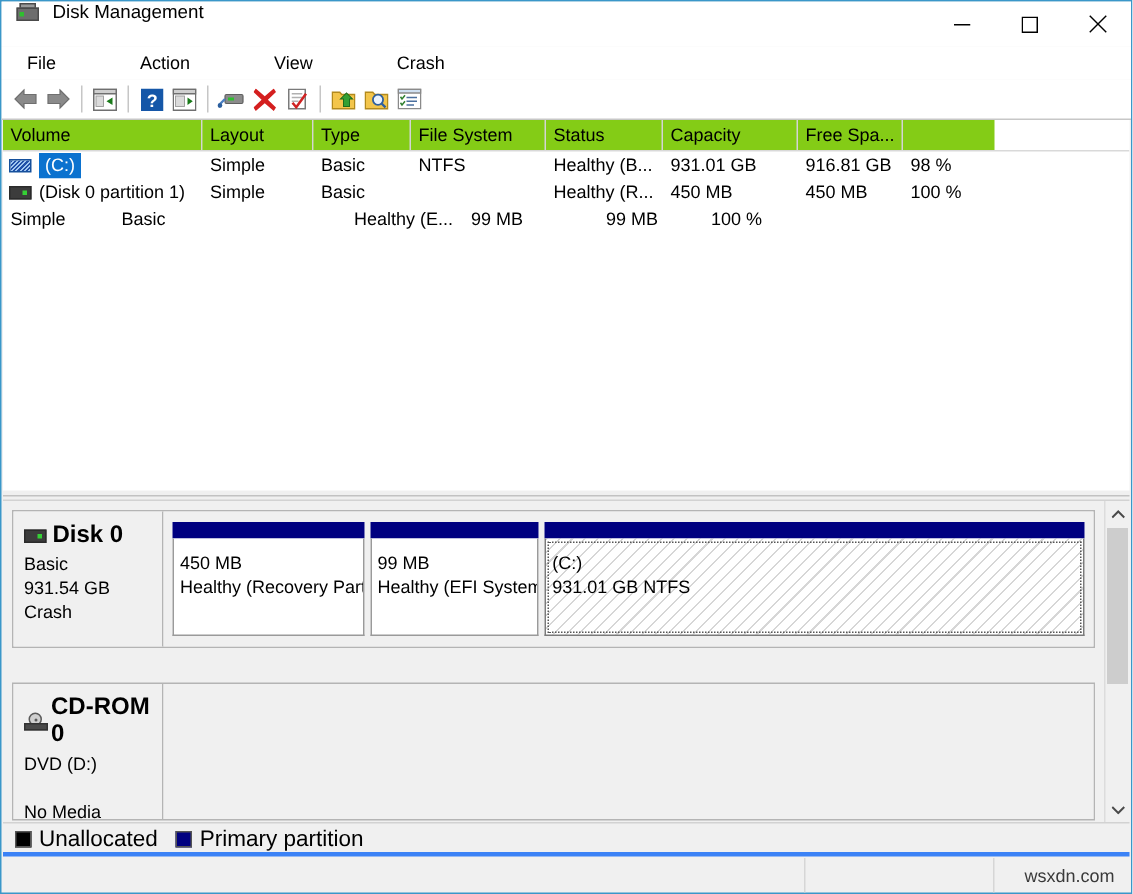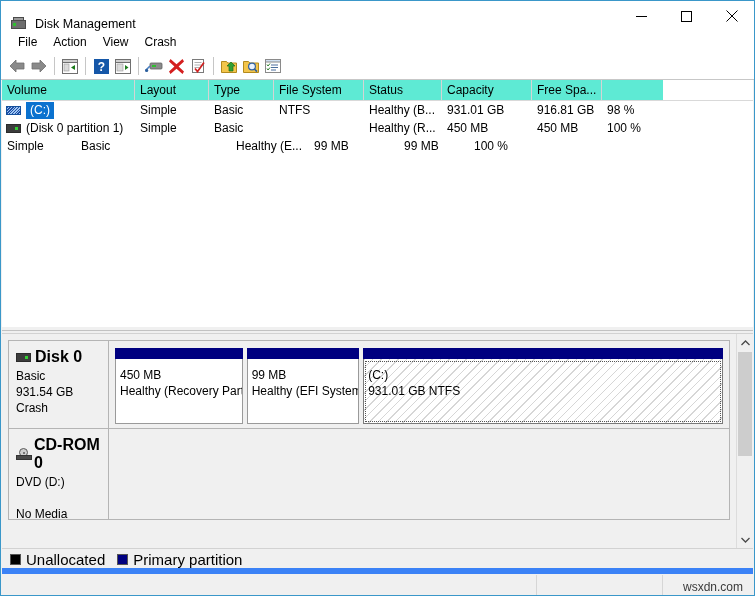--- a/index.html
+++ b/index.html
@@ -23,21 +23,21 @@
     overflow: hidden;
   }
 
   
   .titlebar {
     position: absolute;
     left: 0; top: 0;
     width: 753px; height: 30px;
     background: #ffffff;
     display: flex;
-    align-items: flex-end;
+    align-items: flex-start;
   }
   .title-icon {
     margin-left: 9px;
     width: 17px; height: 15px;
     position: relative;
   }
   .ti-body {
     position: absolute;
     left: 1px; top: 4px;
     width: 15px; height: 9px;
@@ -83,20 +83,21 @@
   
   .menubar {
     position: absolute;
     left: 0; top: 30px;
     width: 753px; height: 22px;
     background: #ffffff;
     display: flex;
     align-items: center;
     padding-left: 9px;
     box-sizing: border-box;
+    gap: 40px;
   }
   .menu-item {
     padding: 2px 8px;
     font-size: 12px;
     color: #000000;
     cursor: default;
     white-space: nowrap;
   }
 
   
@@ -141,21 +142,21 @@
   }
   .lv-th {
     box-sizing: border-box;
     border-right: 1px solid #d4d4d4;
     padding: 3px 0 0 5px;
     font-size: 12px;
     color: #000000;
     overflow: hidden;
     white-space: nowrap;
     cursor: default;
-    background: #5eead4;
+    background: #84cc16;
   }
   .lv-row {
     display: flex;
     height: 18px;
     align-items: center;
   }
   .lv-td {
     box-sizing: border-box;
     padding-left: 5px;
     font-size: 12px;
@@ -412,21 +413,21 @@
     box-sizing: border-box;
   }
   .legend-label { font-size: 15px; }
 
   
   .statusbar {
     position: absolute;
     left: 1px; bottom: 1px;
     width: 751px; height: 26px;
     background: #f0f0f0;
-    border-top: 6px solid #3b82f6;
+    border-top: 3px solid #3b82f6;
     box-sizing: border-box;
   }
   .sb-div {
     position: absolute;
     top: 1px;
     width: 1px; height: 24px;
     background: #d6d6d6;
   }
   .watermark {
     position: absolute;
@@ -656,21 +657,21 @@
             <div class="part-bar"></div>
             <div class="part-body selected">
               <div class="part-line">(C:)</div>
               <div class="part-line">931.01 GB NTFS</div>
             </div>
           </div>
 
         </div>
       </div>
 
-      <div class="disk-strip" style="top:94px;height:92px;justify-content:space-between;">
+      <div class="disk-strip" style="top:121px;height:92px;justify-content:space-between;">
         <div class="disk-info">
           <div class="disk-title">
             <span class="cd-icon">
               <span class="cd-disc"></span>
               <span class="cd-base"></span>
             </span>
             <span>CD-ROM 0</span>
           </div>
           <div class="disk-line">DVD (D:)</div>
           <div class="disk-line spacer"></div>

